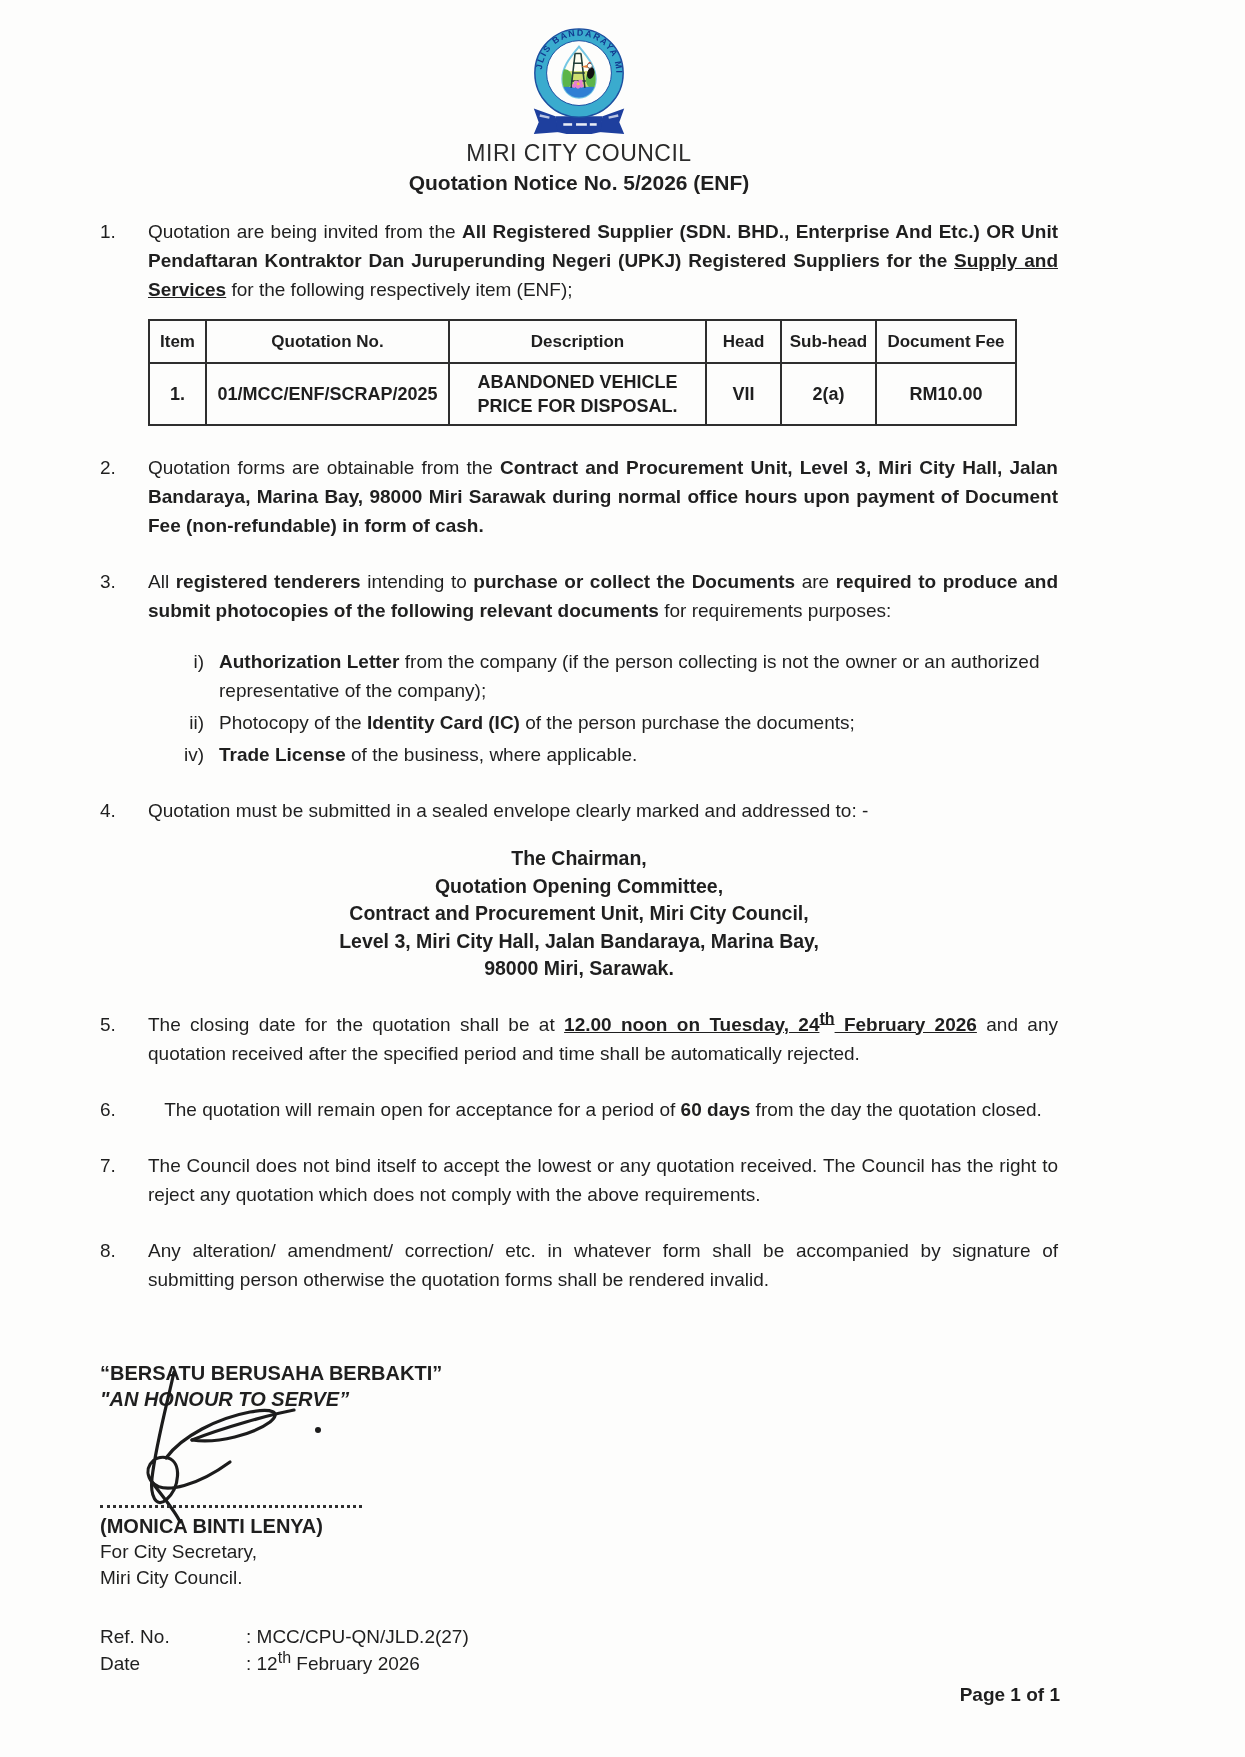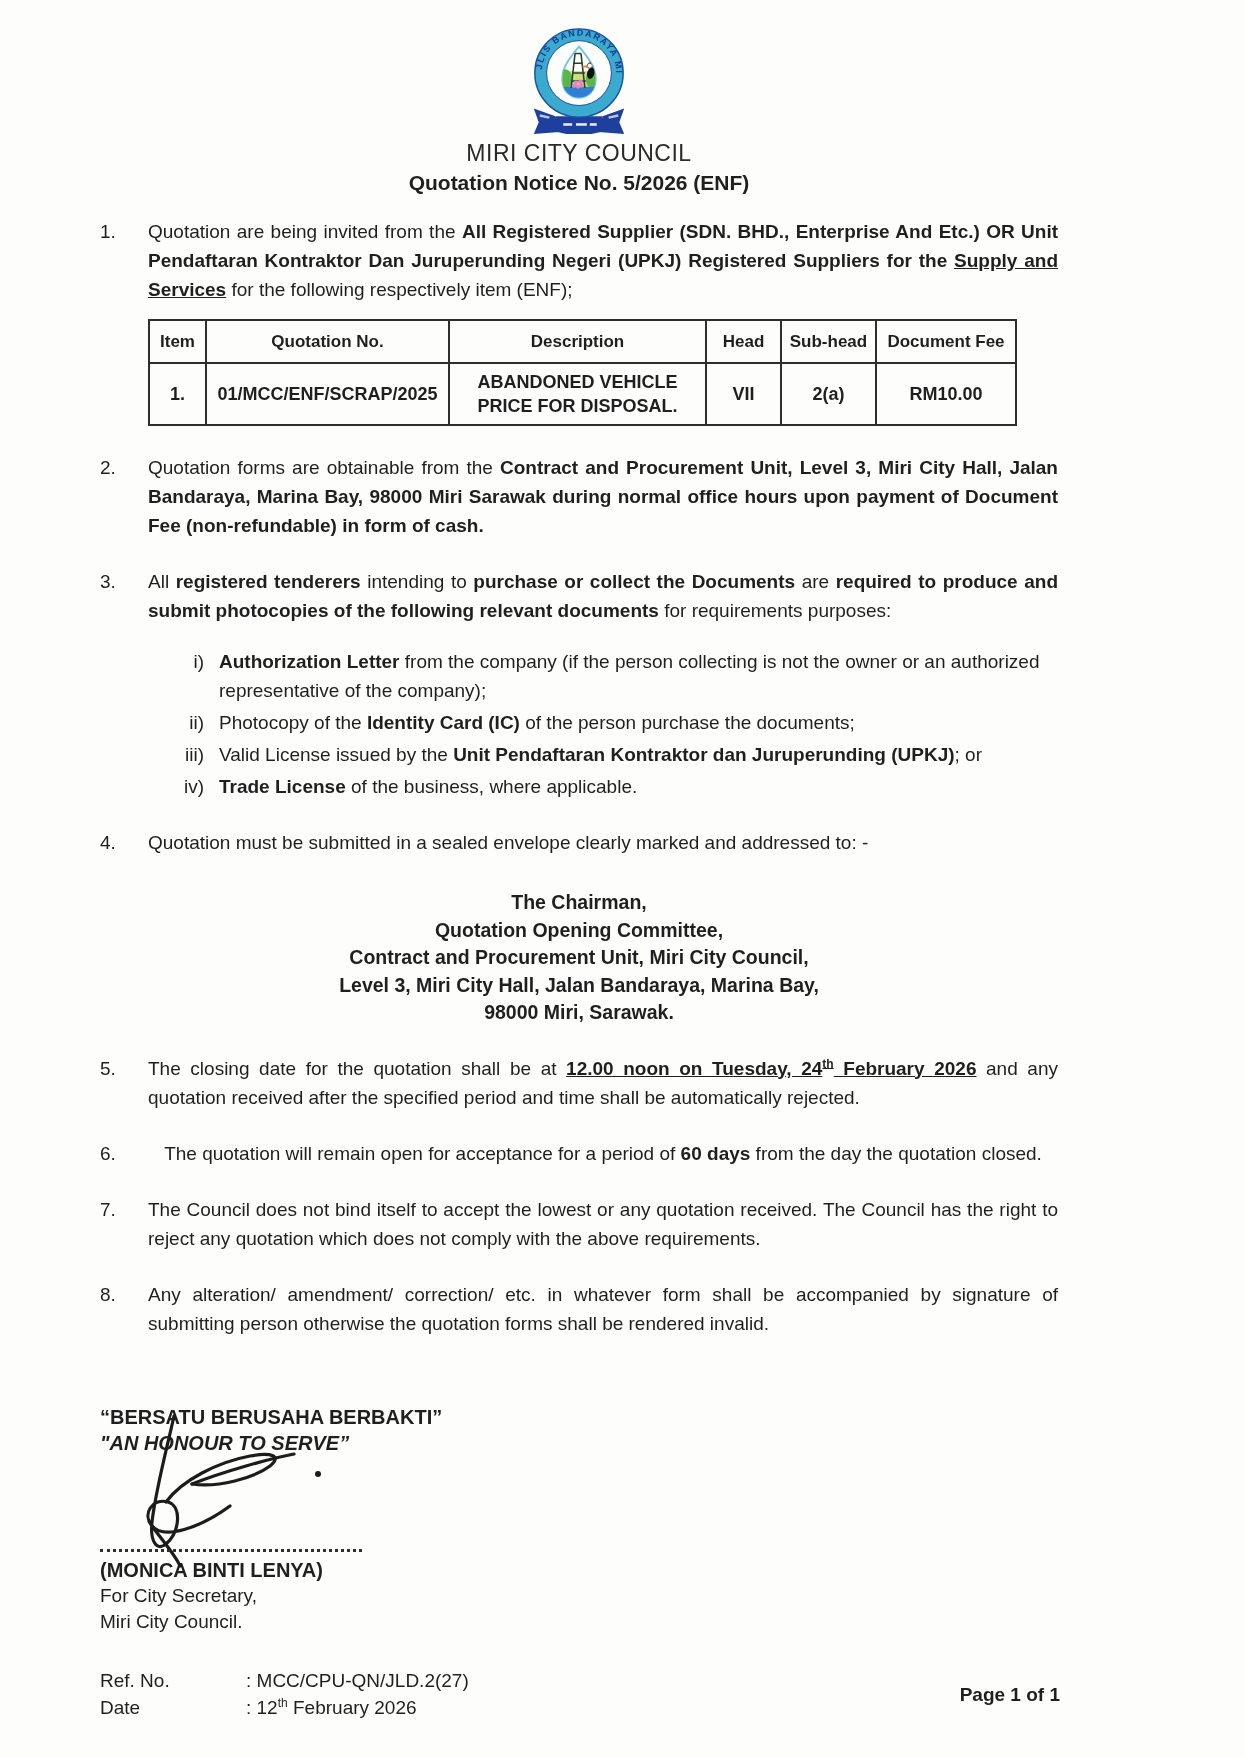--- a/index.html
+++ b/index.html
@@ -19,38 +19,38 @@
   
   .header { text-align:center; }
   .logo-wrap { display:flex; justify-content:center; }
   .org-name { font-size:23px; letter-spacing:.5px; line-height:26px; margin-top:6px; color:#2a2a2a; }
   .notice-title { font-size:21px; font-weight:700; line-height:26px; margin-top:4px; }
 
   
   .item { display:flex; margin-top:27px; }
   .item-num { width:48px; flex:none; }
   .item-body { flex:1; text-align:justify; }
-  .item-body sup, .ref-row sup { font-size:12px; line-height:0; }
+  .item-body sup, .ref-row sup { font-size:16px; line-height:0; }
 
   
   .qtable { border-collapse:collapse; margin:15px 0 16px 48px; table-layout:fixed; }
   .qtable th, .qtable td { border:2px solid #2e2e2e; font-weight:700; padding:6px 6px; }
   .qtable th { font-size:17px; height:42px; text-align:center; }
   .qtable td { font-size:18px; height:58px; text-align:center; line-height:24px; }
   .col-item{width:57px;} .col-qno{width:243px;} .col-desc{width:257px;}
   .col-head{width:75px;} .col-sub{width:95px;} .col-fee{width:140px;}
   .cell-desc{ text-align:left; }
 
   
   .sub-list { margin-top:22px; }
   .sub-item { display:flex; margin-top:3px; }
   .sub-num { width:40px; flex:none; text-align:right; margin-left:16px; }
   .sub-body { flex:1; padding-left:15px; text-align:left; }
 
-  .address { text-align:center; font-weight:700; font-size:19.5px; line-height:27.5px; margin-top:32px; }
+  .address { text-align:center; font-weight:700; font-size:19.5px; line-height:27.5px; margin-top:20px; }
 
   
   .motto1 { font-weight:700; font-size:20px; margin-top:66px; line-height:26px; }
   .motto2 { font-weight:700; font-style:italic; font-size:20px; line-height:26px; }
   .sig-area { position:relative; height:96px; }
   .signature-svg { position:absolute; left:22px; top:-46px; }
   .dotted-line { position:absolute; bottom:0; left:0; width:262px; border-bottom:3px dotted #2f2f2f; }
   .sig-name { font-weight:700; font-size:20px; line-height:26px; margin-top:5px; }
   .sig-title { font-size:19px; line-height:26px; }
   .ref-block { margin-top:32px; }
@@ -175,24 +175,20 @@
         <div class="sub-list">
           <div class="sub-item">
             <div class="sub-num">i)</div>
             <div class="sub-body"><span style="font-weight: 700;">Authorization Letter</span><span> from the company (if the person collecting is not the owner or an authorized representative of the company);</span></div>
           </div>
           <div class="sub-item">
             <div class="sub-num">ii)</div>
             <div class="sub-body"><span>Photocopy of the </span><span style="font-weight: 700;">Identity Card (IC)</span><span> of the person purchase the documents;</span></div>
           </div>
           <div class="sub-item">
-            <div class="sub-num">iii)</div>
-            <div class="sub-body"><span>Valid License issued by the </span><span style="font-weight: 700;">Unit Pendaftaran Kontraktor dan Juruperunding (UPKJ)</span><span>; or</span></div>
-          </div>
-          <div class="sub-item">
             <div class="sub-num">iv)</div>
             <div class="sub-body"><span style="font-weight: 700;">Trade License</span><span> of the business, where applicable.</span></div>
           </div>
         </div>
       </div>
     </div>
 
     <div class="item">
       <div class="item-num">4.</div>
       <div class="item-body" style="text-align:left;"><span>Quotation must be submitted in a sealed envelope clearly marked and addressed to: -</span></div>

